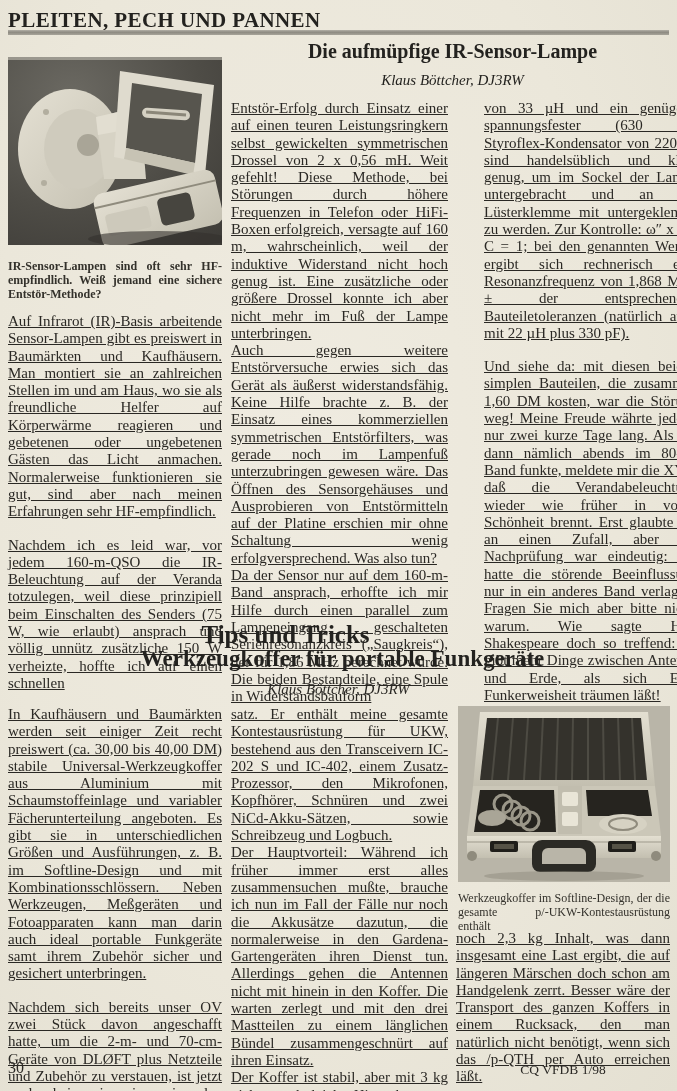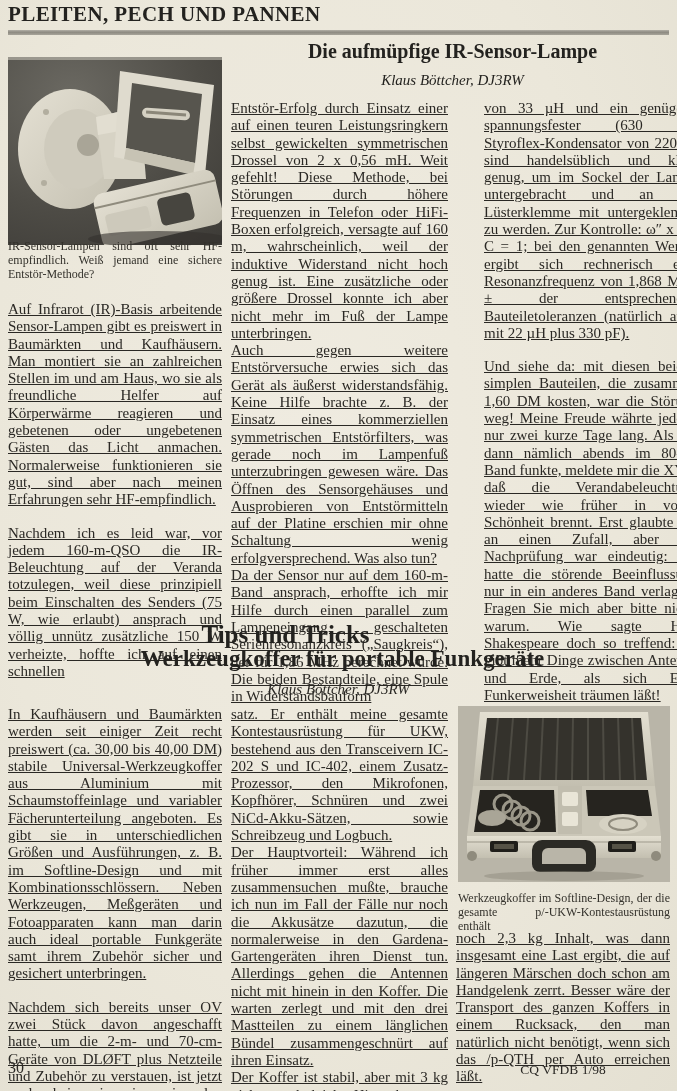--- a/index.html
+++ b/index.html
@@ -4,49 +4,49 @@
 <style>
   * { margin:0; padding:0; box-sizing:border-box; }
   html,body { background:#9a978f; }
   .page {
     position:relative; width:677px; height:1091px; margin:0 auto;
     background:radial-gradient(ellipse at 45% 40%, #efebe0 0%, #ebe7da 60%, #e4e0d2 100%);
     font-family:"Liberation Serif","DejaVu Serif",serif;
     color:#2a2824; overflow:hidden;
   }
   .section-header {
-    position:absolute; left:8px; top:2px; width:600px;
+    position:absolute; left:8px; top:8px; width:600px;
     font-size:21px; font-weight:bold; letter-spacing:.4px; color:#23221f;
   }
   .rule { position:absolute; left:8px; top:30px; width:661px; height:5px;
     background:linear-gradient(#b3b0a7,#8d8a81 45%,#a7a49a); }
 
   .a-title { position:absolute; text-align:center; font-weight:bold; color:#23221f; }
   .a1-title { left:228px; top:40px; width:449px; font-size:20px; }
   .a1-author { left:228px; top:72px; width:449px; text-align:center; font-style:italic; font-size:15px; }
   .a2-kicker { left:0; top:621px; width:571px; font-size:25px; }
   .a2-title2 { left:0; top:646px; width:677px; font-size:23px;padding-left:8px; }
   .a2-author { position:absolute; left:0; top:681px; width:677px; text-align:center; font-style:italic; font-size:15px; }
 
   .col { position:absolute;text-decoration:underline; }
   .col p { font-size:15px; line-height:17.3px; text-align:justify; }
   .col p.gap { margin-top:16px; }
-  .a1c1 { left:8px;   top:301px; width:214px; }
+  .a1c1 { left:8px;   top:313px; width:214px; }
   .a1c2 { left:231px; top:100px; width:217px; }
   .a1c3 { left:484px; top:100px; width:214px; }
   .a2c1 { left:8px;   top:706px; width:214px; }
   .a2c2 { left:231px; top:706px; width:217px; }
   .a2c3 { left:456px; top:930px; width:214px; }
 
   figure { position:absolute; }
   .photo1 { left:8px;  top:57px;  width:214px; height:188px; }
   .photo2 { left:458px; top:706px; width:212px; height:176px; }
   figure svg { display:block; width:100%; height:100%; }
   .caption { position:absolute; font-size:12px; line-height:13.9px; text-align:justify; color:#33312b; }
-  .cap1 { left:8px; top:240px; width:214px; }
+  .cap1 { left:8px; top:260px; width:214px;font-weight:bold; }
   .cap2 { left:458px; top:892px; width:212px; }
 
   .footer-page   { position:absolute; left:8px;  top:1059px; font-size:16px; }
   .footer-journal{ position:absolute; left:456px; top:1062px; width:214px; text-align:center; font-size:13.5px; }
 </style>
 </head>
 <body>
 
 <div class="page">
 

